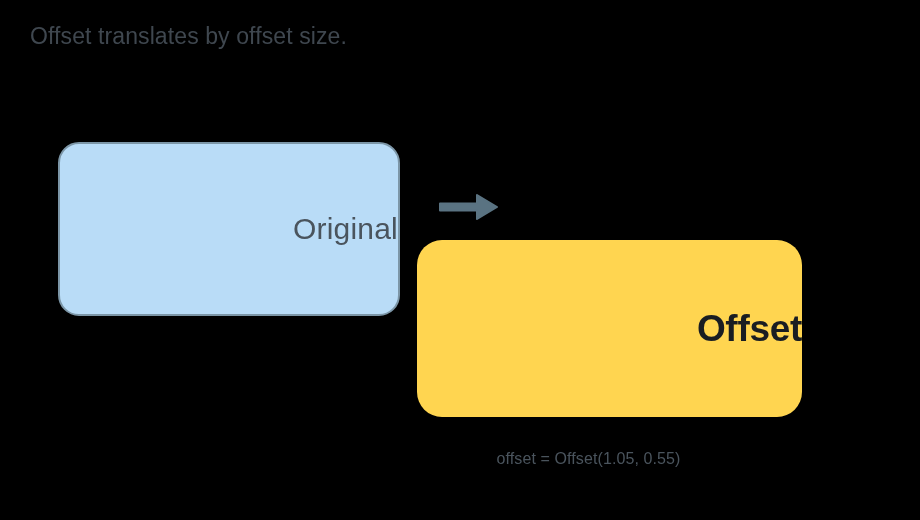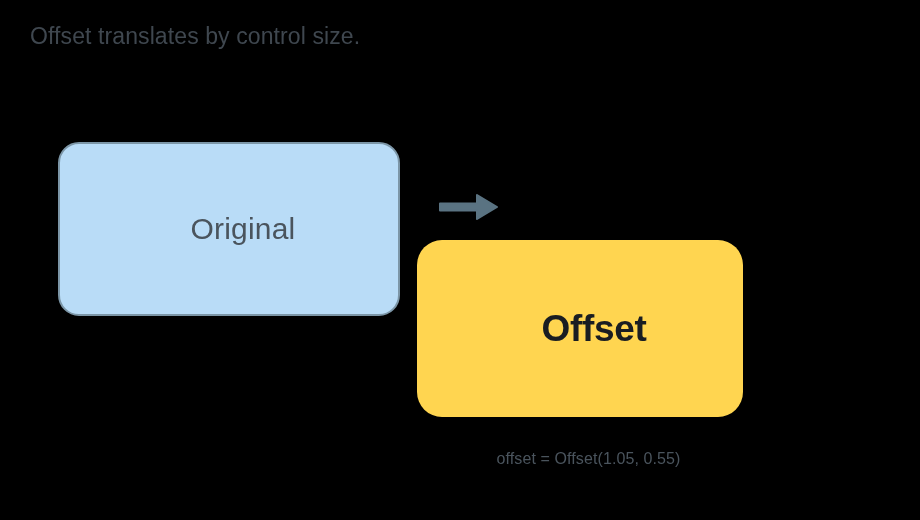--- a/index.html
+++ b/index.html
@@ -29,21 +29,21 @@
     letter-spacing: 0.1px;
     color: #3f474f;
     white-space: nowrap;
   }
 
   
   .control-box {
     position: absolute;
     display: flex;
     align-items: center;
-    justify-content: center;
+    justify-content: flex-end;
     box-sizing: border-box;
     padding-left: 28px;
   }
 
   #box-original {
     left: 58px;
     top: 142px;
     width: 342px;
     height: 174px;
     background: #b9dcf7;
@@ -53,21 +53,21 @@
   #box-original-label {
     font-size: 30px;
     font-weight: 400;
     color: #4a545d;
     letter-spacing: 0.2px;
   }
 
   #box-offset {
     left: 417px;
     top: 240px;
-    width: 326px;
+    width: 385px;
     height: 177px;
     background: #ffd550;
     border: none;
     border-radius: 25px;
   }
   #box-offset-label {
     font-size: 37px;
     font-weight: 700;
     color: #191d22;
     letter-spacing: -0.3px;
@@ -94,21 +94,21 @@
     color: #4a545d;
     letter-spacing: 0.1px;
     white-space: nowrap;
   }
 </style>
 </head>
 <body>
 
 <div id="stage">
 
-  <div id="caption-title">Offset translates by control size.</div>
+  <div id="caption-title">Offset translates by offset size.</div>
 
   <div id="box-original" class="control-box">
     <span id="box-original-label">Original</span>
   </div>
 
   <div id="translate-arrow">
     <svg width="64" height="34" viewBox="0 0 64 34" xmlns="http://www.w3.org/2000/svg">
       <path d="M3 13.5 H40 V5 L60 17 L40 29 V20.5 H3 Z" fill="#5a7382" stroke="#5a7382" stroke-width="2" stroke-linejoin="round"></path>
     </svg>
   </div>

